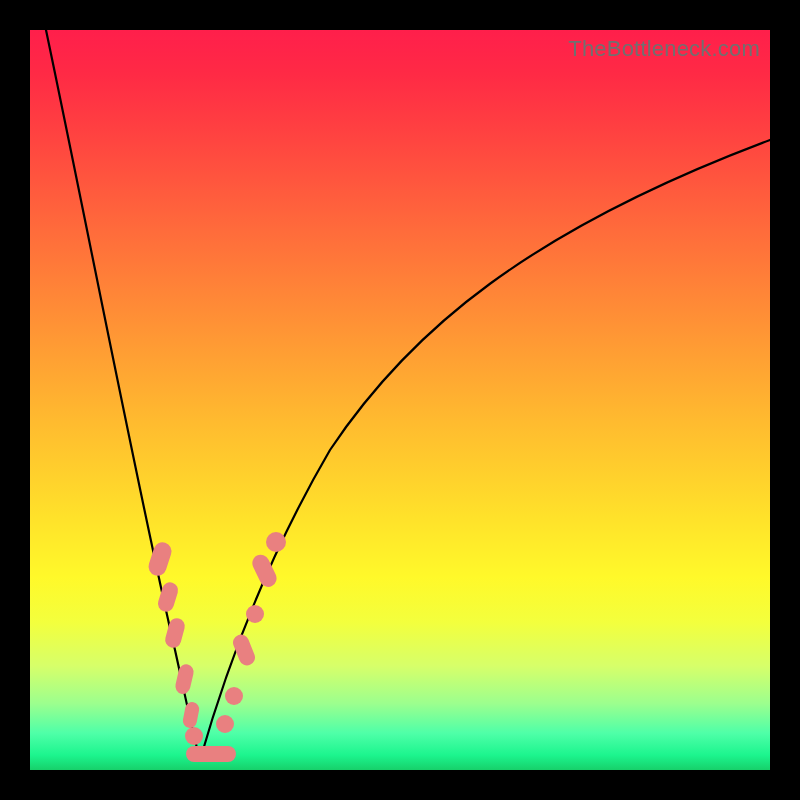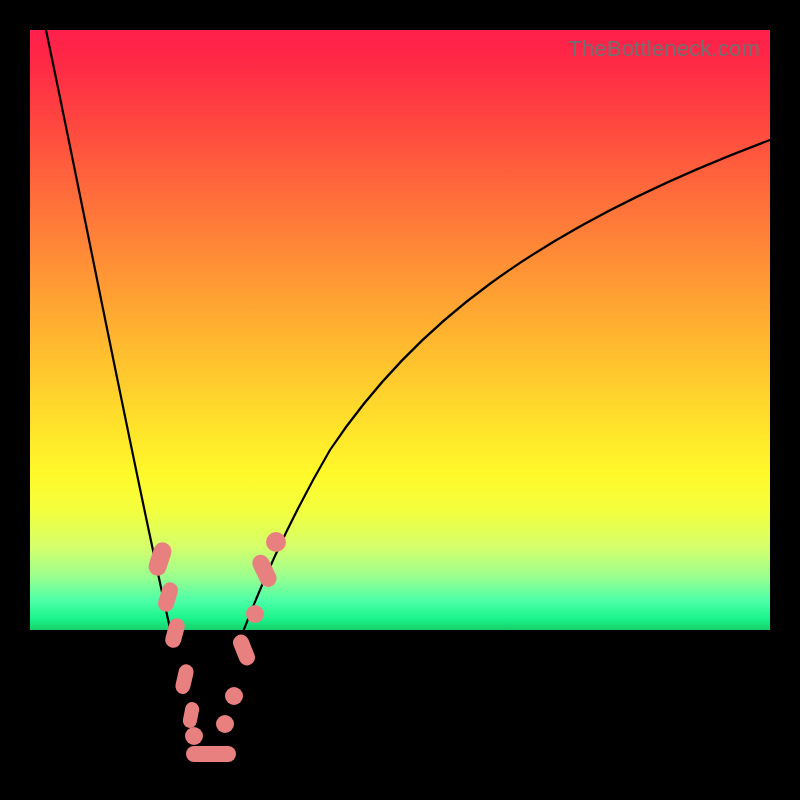--- a/index.html
+++ b/index.html
@@ -14,21 +14,21 @@
     position: relative;
     width: 800px;
     height: 800px;
     background: #000;
   }
   .plot-area {
     position: absolute;
     left: 30px;
     top: 30px;
     width: 740px;
-    height: 600px;
+    height: 740px;
     background: linear-gradient(to bottom,
       #ff1f4b 0%,
       #ff2a45 6%,
       #ff4540 15%,
       #ff6b3b 27%,
       #ff9335 40%,
       #ffbb2f 53%,
       #ffe22a 66%,
       #fff92a 74%,
       #f3ff3d 80%,

